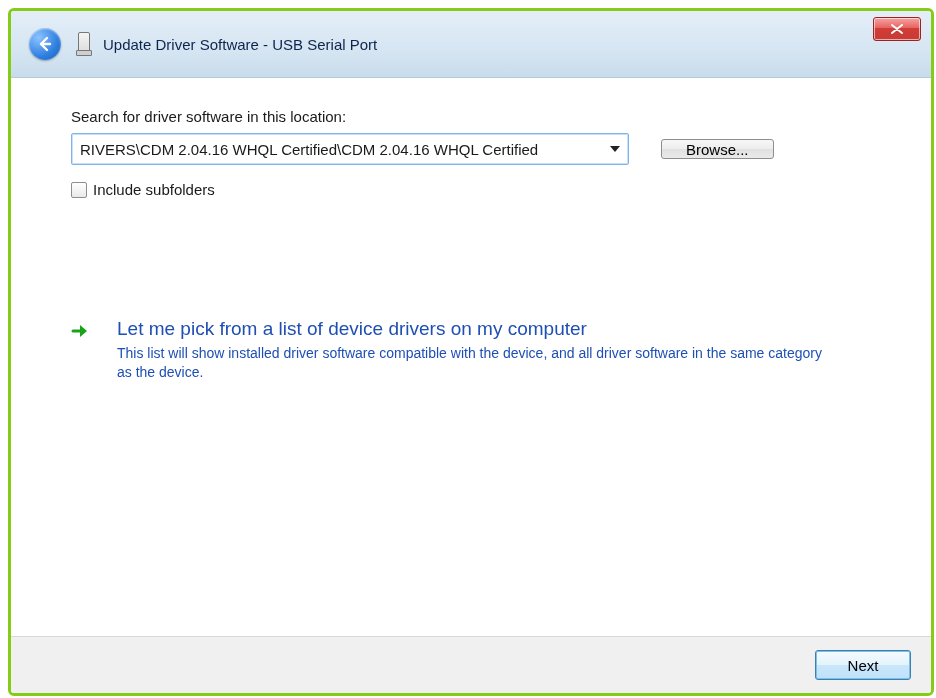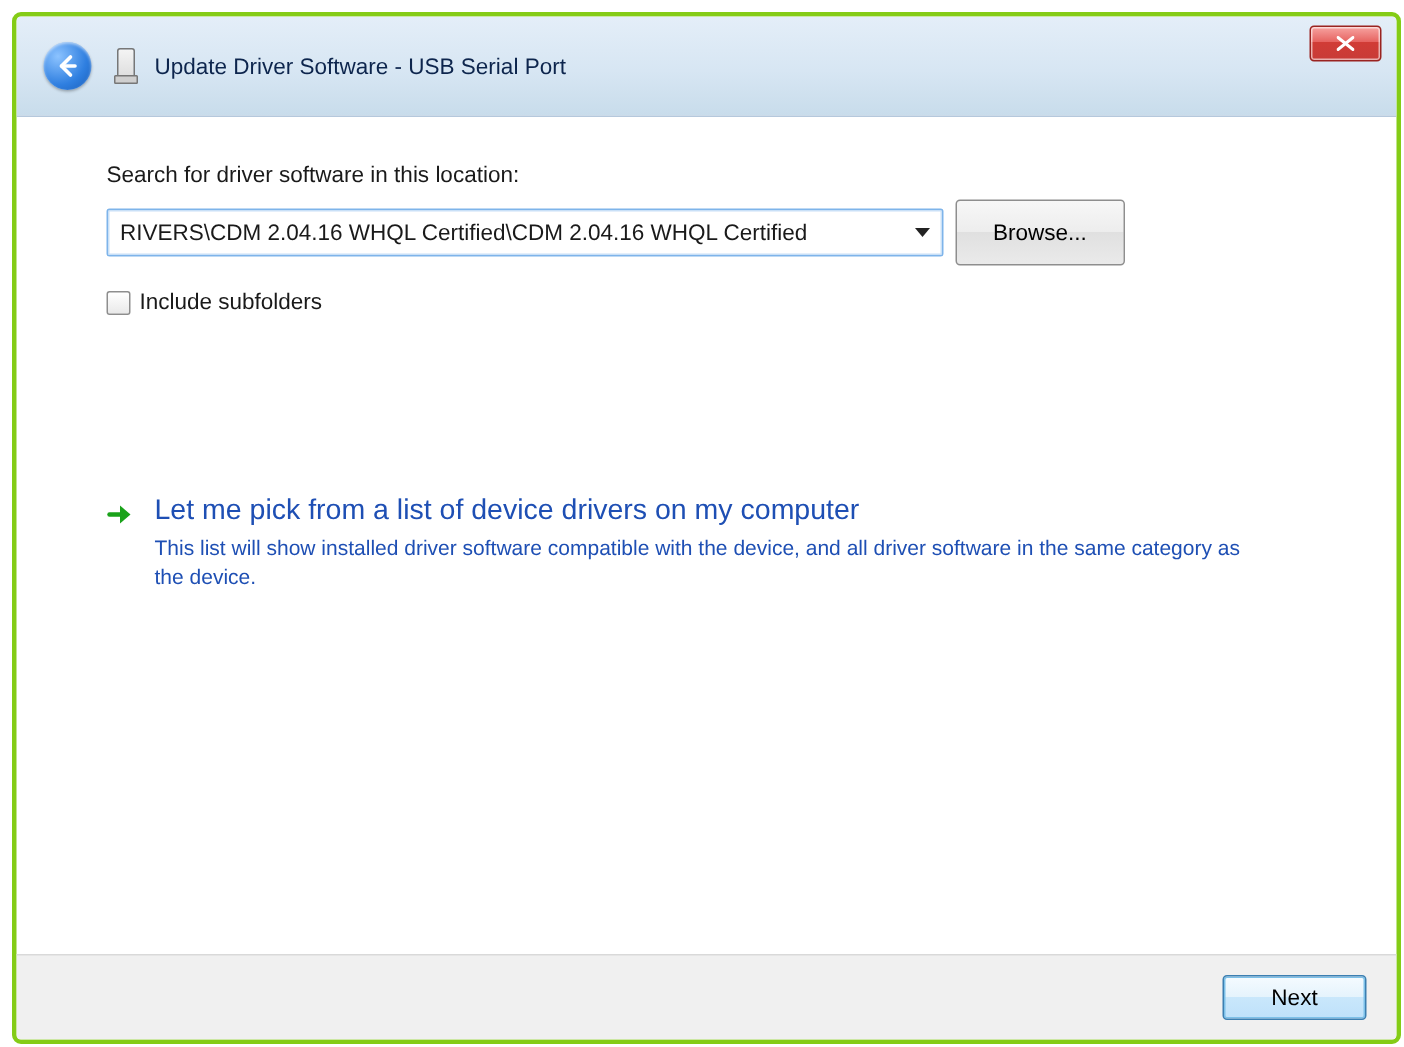--- a/index.html
+++ b/index.html
@@ -8,29 +8,29 @@
   .titlebar{height:66px;background:linear-gradient(180deg,#e4eef8 0%,#d7e6f3 55%,#c8dceb 100%);border-bottom:1px solid #b5c8dc;display:flex;align-items:center;padding:0 18px;position:relative;}
   .back-btn{width:32px;height:32px;border-radius:50%;background:radial-gradient(circle at 30% 30%,#8cc3ff 0%,#2f7fe0 60%,#1a5db8 100%);box-shadow:inset 0 1px 2px rgba(255,255,255,.6),0 1px 2px rgba(0,0,0,.3);display:flex;align-items:center;justify-content:center;cursor:pointer;}
   .device-icon{width:16px;height:24px;margin:0 12px 0 14px;position:relative;}
   .device-icon .body{position:absolute;left:3px;top:0;width:10px;height:20px;border:1px solid #777;border-radius:2px 2px 1px 1px;background:linear-gradient(180deg,#f4f4f4,#dcdcdc);}
   .device-icon .base{position:absolute;left:1px;bottom:0;width:14px;height:4px;border:1px solid #777;border-radius:1px;background:#cfcfcf;}
   .title-text{color:#0d254d;font-size:15px;}
   .close-btn{position:absolute;top:6px;right:10px;width:46px;height:22px;border:1px solid #9a2320;border-radius:3px;background:linear-gradient(180deg,#f7a3a1 0%,#e66360 45%,#d13c36 46%,#c83b37 100%);box-shadow:0 0 0 1px rgba(255,255,255,.6) inset;display:flex;align-items:center;justify-content:center;cursor:pointer;}
   .content{padding:30px 48px 0 60px;}
   .instruction{color:#003399;font-size:22px;margin:0 0 44px 0;font-weight:400;}
   .field-label{margin:0 0 8px 0;}
-  .path-row{display:flex;align-items:center;gap:8px;margin-bottom:16px;}
+  .path-row{display:flex;align-items:center;gap:32px;margin-bottom:16px;}
   .combo{flex:0 0 540px;height:30px;border:1px solid #7eb4ea;border-radius:2px;background:#fff;display:flex;align-items:center;padding:0 8px;box-shadow:0 0 0 1px #c9e0f7 inset;}
   .combo span{flex:1;white-space:nowrap;overflow:hidden;}
   .combo .caret{margin-left:6px;}
-  .win-btn{height:44px;padding:0 24px;border:1px solid #8e8e8e;border-radius:3px;background:linear-gradient(180deg,#f7f7f7 0%,#ededed 49%,#e0e0e0 50%,#eaeaea 100%);font:inherit;cursor:pointer;}
+  .win-btn{height:20px;padding:0 24px;border:1px solid #8e8e8e;border-radius:3px;background:linear-gradient(180deg,#f7f7f7 0%,#ededed 49%,#e0e0e0 50%,#eaeaea 100%);font:inherit;cursor:pointer;}
   .win-btn.primary{border-color:#3c7fb1;background:linear-gradient(180deg,#f5fbff 0%,#e5f3fc 49%,#c9e7fb 50%,#bfe1fa 100%);box-shadow:0 0 0 1px #7cc0e8 inset;}
   .check-row{display:flex;align-items:center;gap:6px;margin-bottom:120px;}
   .checkbox{width:14px;height:14px;border:1px solid #8e8e8e;border-radius:2px;background:linear-gradient(180deg,#fff,#e9e9e9);cursor:pointer;}
-  .option{display:flex;gap:14px;max-width:760px;}
+  .option{display:flex;gap:28px;max-width:760px;}
   .arrow-icon{flex:0 0 18px;margin-top:4px;}
   .option h3{margin:0 0 4px 0;font-size:19px;font-weight:400;color:#1e4fb4;}
   .option p{margin:0;color:#1e4fb4;font-size:14px;line-height:1.35;}
   .footer{position:absolute;left:0;right:0;bottom:0;height:56px;border-top:1px solid #d9d9d9;background:#f0f0f0;display:flex;align-items:center;justify-content:flex-end;gap:0;padding:0 20px;}
   .footer .win-btn{min-width:96px;height:30px;padding:0;}
 </style>
 </head>
 <body>
 
 <div class="window">

